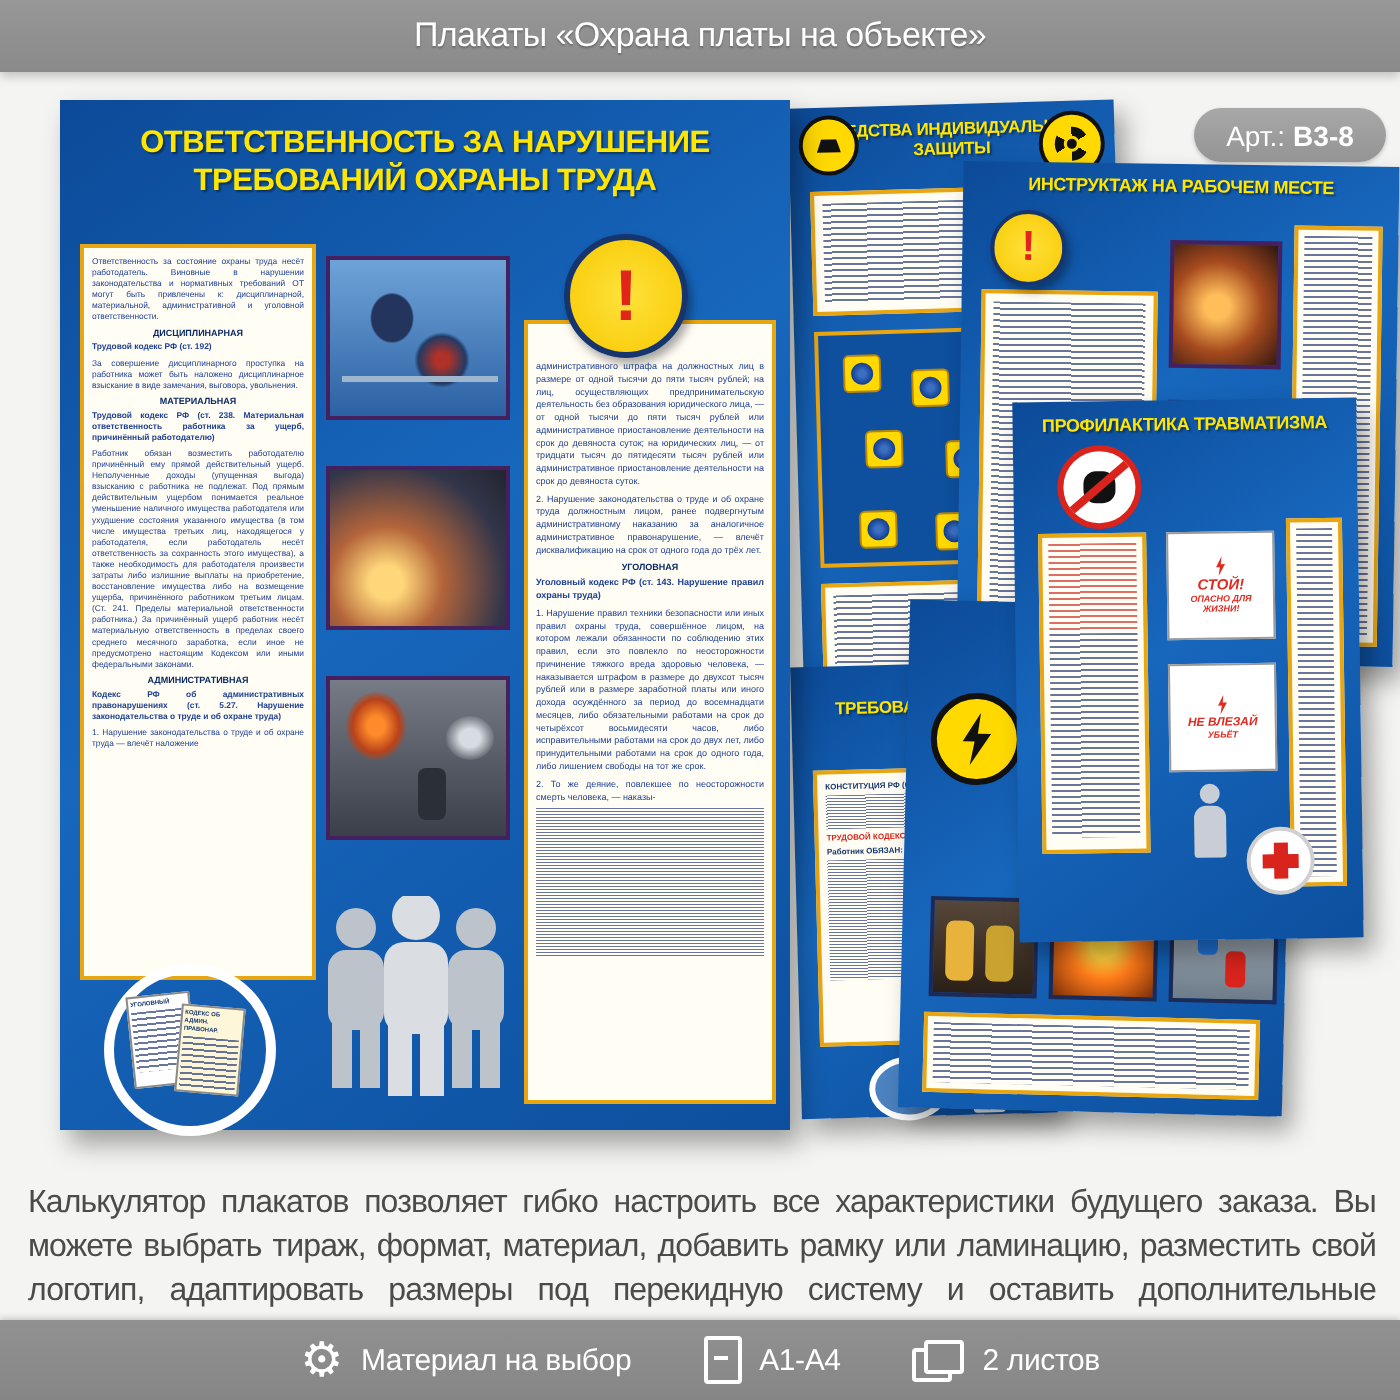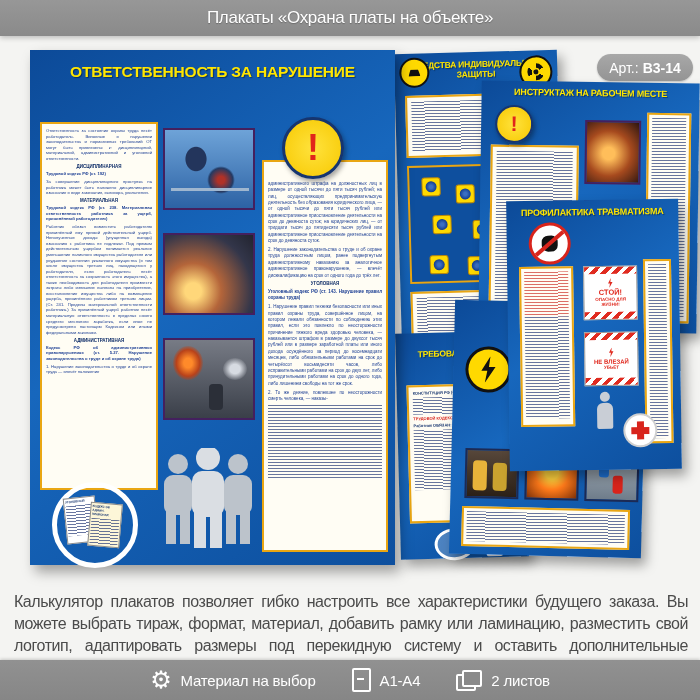--- a/index.html
+++ b/index.html
@@ -59,21 +59,21 @@
     border-radius:50%;background:#111;box-shadow:0 0 0 1.5px #ffd900;}
   .yic{position:absolute;border-radius:50%;background:#ffd900;border:2px solid #111;
     display:flex;align-items:center;justify-content:center;z-index:6;}
   .bolt{width:55%;height:66%;background:#111;clip-path:polygon(58% 0,18% 55%,45% 55%,35% 100%,82% 40%,52% 40%);}
   .noent{position:absolute;border-radius:50%;background:#fff;border:3px solid #d8241c;z-index:6;overflow:hidden;}
   .noent::before{content:"";position:absolute;left:28%;top:28%;width:44%;height:44%;border-radius:40%;background:#111;}
   .noent::after{content:"";position:absolute;left:-8%;top:45%;width:116%;height:12%;background:#d8241c;transform:rotate(-40deg);}
   .tile{position:absolute;width:17px;height:17px;background:#ffd900;border:1px solid #b8860b;border-radius:3px;
     display:flex;align-items:center;justify-content:center;}
   .tile i{width:11px;height:11px;border-radius:50%;background:radial-gradient(#3b6fc2 20%,#123d8f 70%);}
-  .sign{position:absolute;background:#fff;border:1px solid #9a9a9a;display:flex;flex-direction:column;}
+  .sign{position:absolute;background:#fff;border:1px solid #9a9a9a;display:flex;flex-direction:row;font-style:italic;}
   .sign .bars{height:7px;background:repeating-linear-gradient(135deg,#e02b20 0 4px,#fff 4px 8px);}
   .sign .mid{flex:1;display:flex;flex-direction:column;align-items:center;justify-content:center;gap:1px;padding:1px;}
   .sign .b1{font-size:7.5px;font-weight:bold;color:#e02b20;line-height:1;}
   .sign .b2{font-size:4.5px;font-weight:bold;color:#e02b20;line-height:1.1;text-align:center;}
   .sbolt{width:7px;height:10px;background:#e02b20;clip-path:polygon(58% 0,18% 55%,45% 55%,35% 100%,82% 40%,52% 40%);}
   .cross{position:absolute;border-radius:50%;background:#fff;border:2px solid #d0d0d0;z-index:6;}
   .cross::before,.cross::after{content:"";position:absolute;background:#d8241c;left:50%;top:50%;}
   .cross::before{width:60%;height:22%;transform:translate(-50%,-50%);}
   .cross::after{width:22%;height:60%;transform:translate(-50%,-50%);}
   .figure{position:absolute;z-index:5;}
@@ -87,26 +87,27 @@
 </style>
 </head>
 <body>
 
 <div class="topbar">
   <span>Плакаты «Охрана платы на объекте»</span>
 </div>
 
 <div class="badge">
   <span>Арт.:</span>
-  <b>В3-14</b>
+  <b>В3-8</b>
 </div>
 
 <div class="poster" style="left:30px;top:50px;width:365px;height:515px;z-index:20;">
   <div class="ptitle" style="top:12px;font-size:15.5px;line-height:19px;">
     <div>ОТВЕТСТВЕННОСТЬ ЗА НАРУШЕНИЕ</div>
+    <div>ТРЕБОВАНИЙ ОХРАНЫ ТРУДА</div>
   </div>
 
   <div class="panel" style="left:10px;top:72px;width:118px;height:368px;padding:4px;">
     <div class="shrink tiny">
       <p>Ответственность за состояние охраны труда несёт работодатель. Виновные в нарушении законодательства и нормативных требований ОТ могут быть привлечены к: дисциплинарной, материальной, административной и уголовной ответственности.</p>
       <h4>ДИСЦИПЛИНАРНАЯ</h4>
       <p class="sub">Трудовой кодекс РФ (ст. 192)</p>
       <p>За совершение дисциплинарного проступка на работника может быть наложено дисциплинарное взыскание в виде замечания, выговора, увольнения.</p>
       <h4>МАТЕРИАЛЬНАЯ</h4>
       <p class="sub">Трудовой кодекс РФ (ст. 238. Материальная ответственность работника за ущерб, причинённый работодателю)</p>

